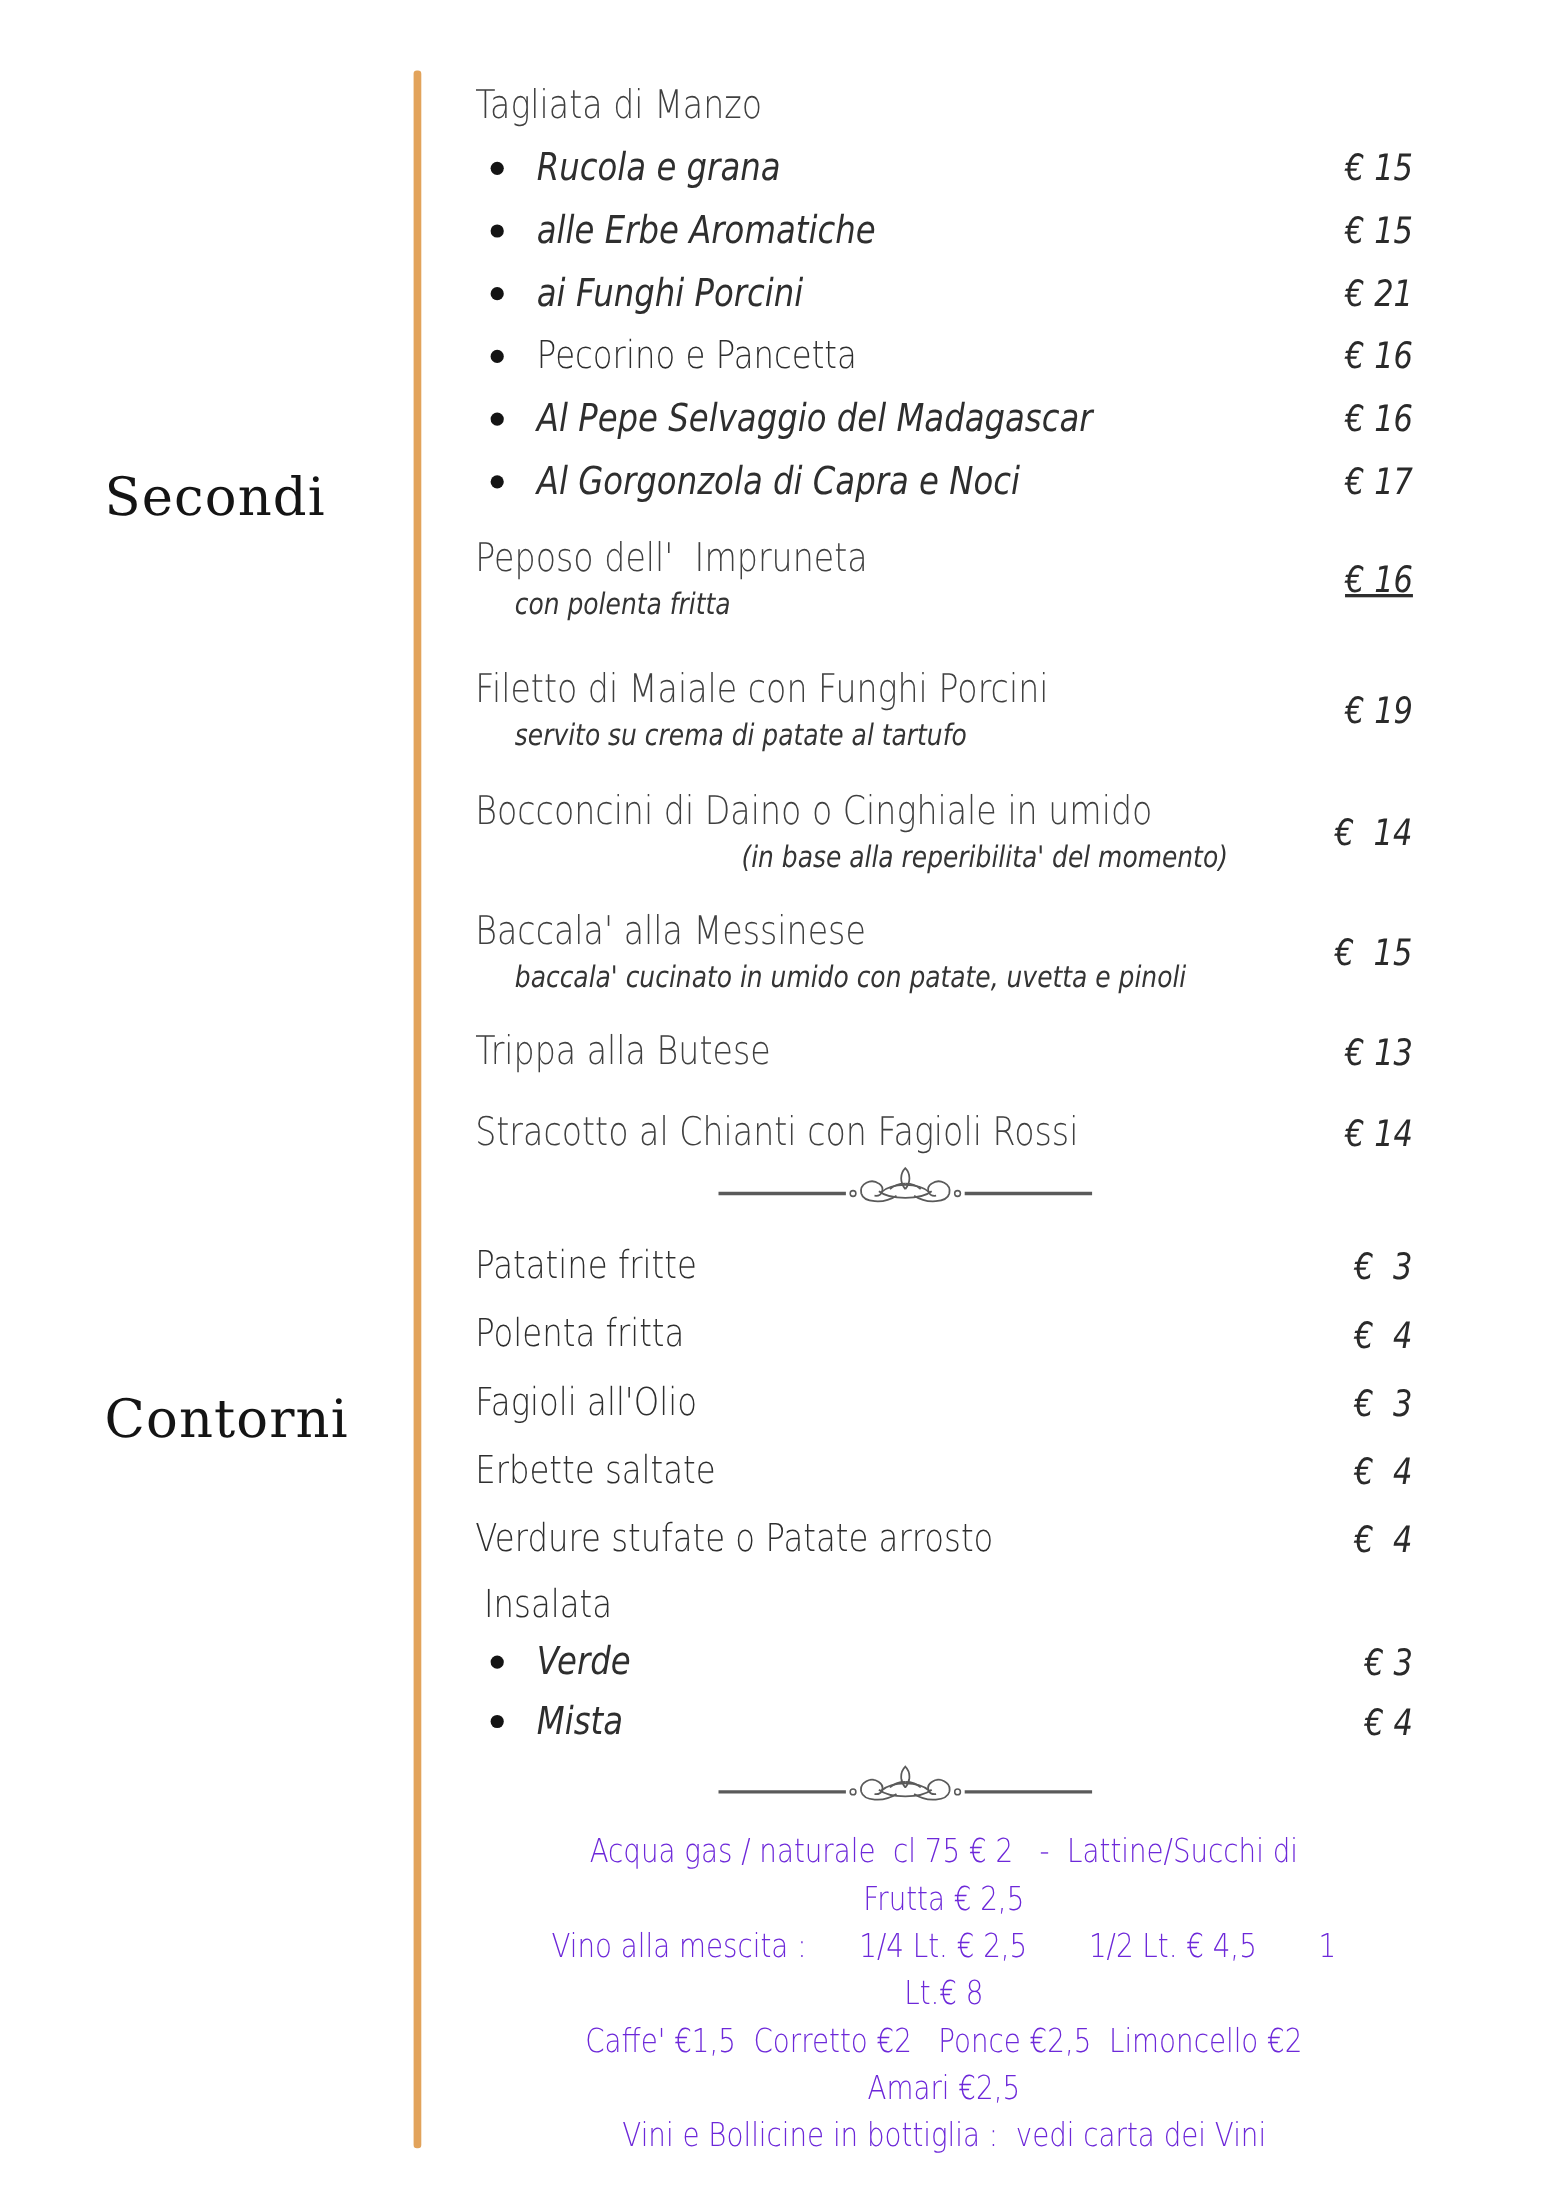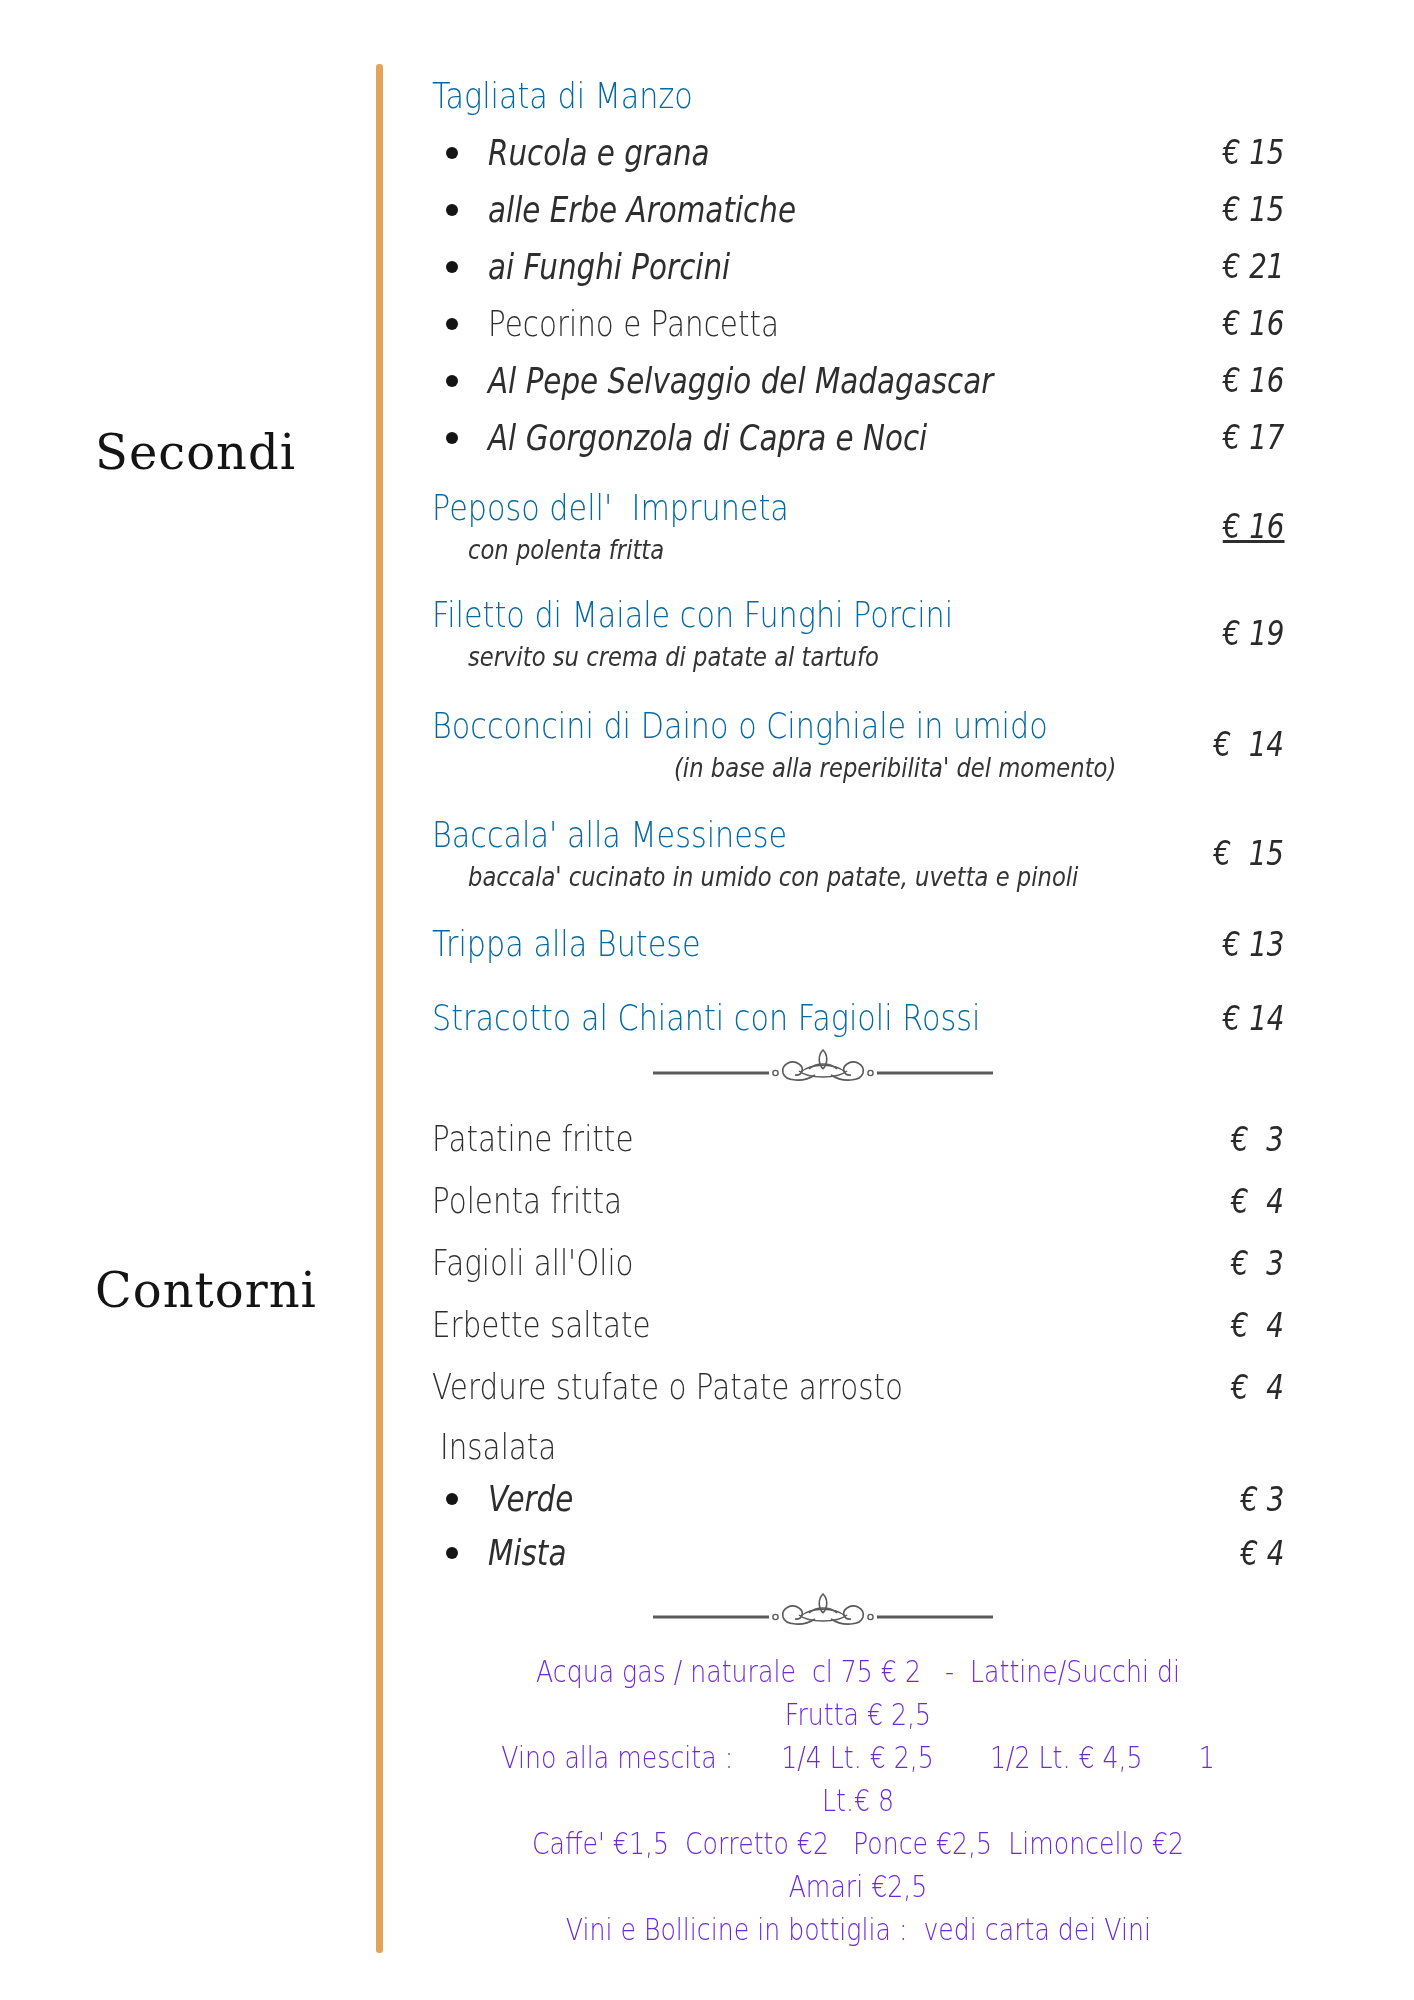--- a/index.html
+++ b/index.html
@@ -39,21 +39,21 @@
     position:absolute;
     left:432px; top:74px;
     width:852px;
   }
 
   
   .cond   { display:inline-block; transform:scaleX(0.84); transform-origin:0 50%; font-weight:300; }
   .cond-r { display:inline-block; transform:scaleX(0.84); transform-origin:100% 50%; font-weight:300; }
   .cond-c { display:inline-block; transform:scaleX(0.84); transform-origin:50% 50%; font-weight:300; }
 
-  .dish-title { font-size:36px; line-height:44px; color:#0369a1; white-space:pre-wrap; }
+  .dish-title { font-size:36px; line-height:44px; color:#404040; white-space:pre-wrap; }
 
   .bullet-list { margin-top:6px; }
   .bullet-row {
     display:flex; align-items:center;
     height:57px;
     padding-left:14px;
   }
   .bullet-dot {
     flex:0 0 auto;
     width:12px; height:12px;
@@ -80,21 +80,21 @@
     font-style:italic;
     line-height:34px;
     margin-top:3px;
     margin-left:36px;
     color:#343434;
     white-space:pre-wrap;
   }
   .desc.no-indent { margin-left:0;text-align:right; }
 
   .mt40 { margin-top:20px;text-decoration:underline; }
-  .mt31 { margin-top:26px; }
+  .mt31 { margin-top:38px; }
   .mt30 { margin-top:30px; }
   .mt28 { margin-top:28px; }
 
   .divider {
     margin-top:6px;
     width:100%;
     display:flex;
   }
   .divider svg { display:block; margin-left:221px; }
 

